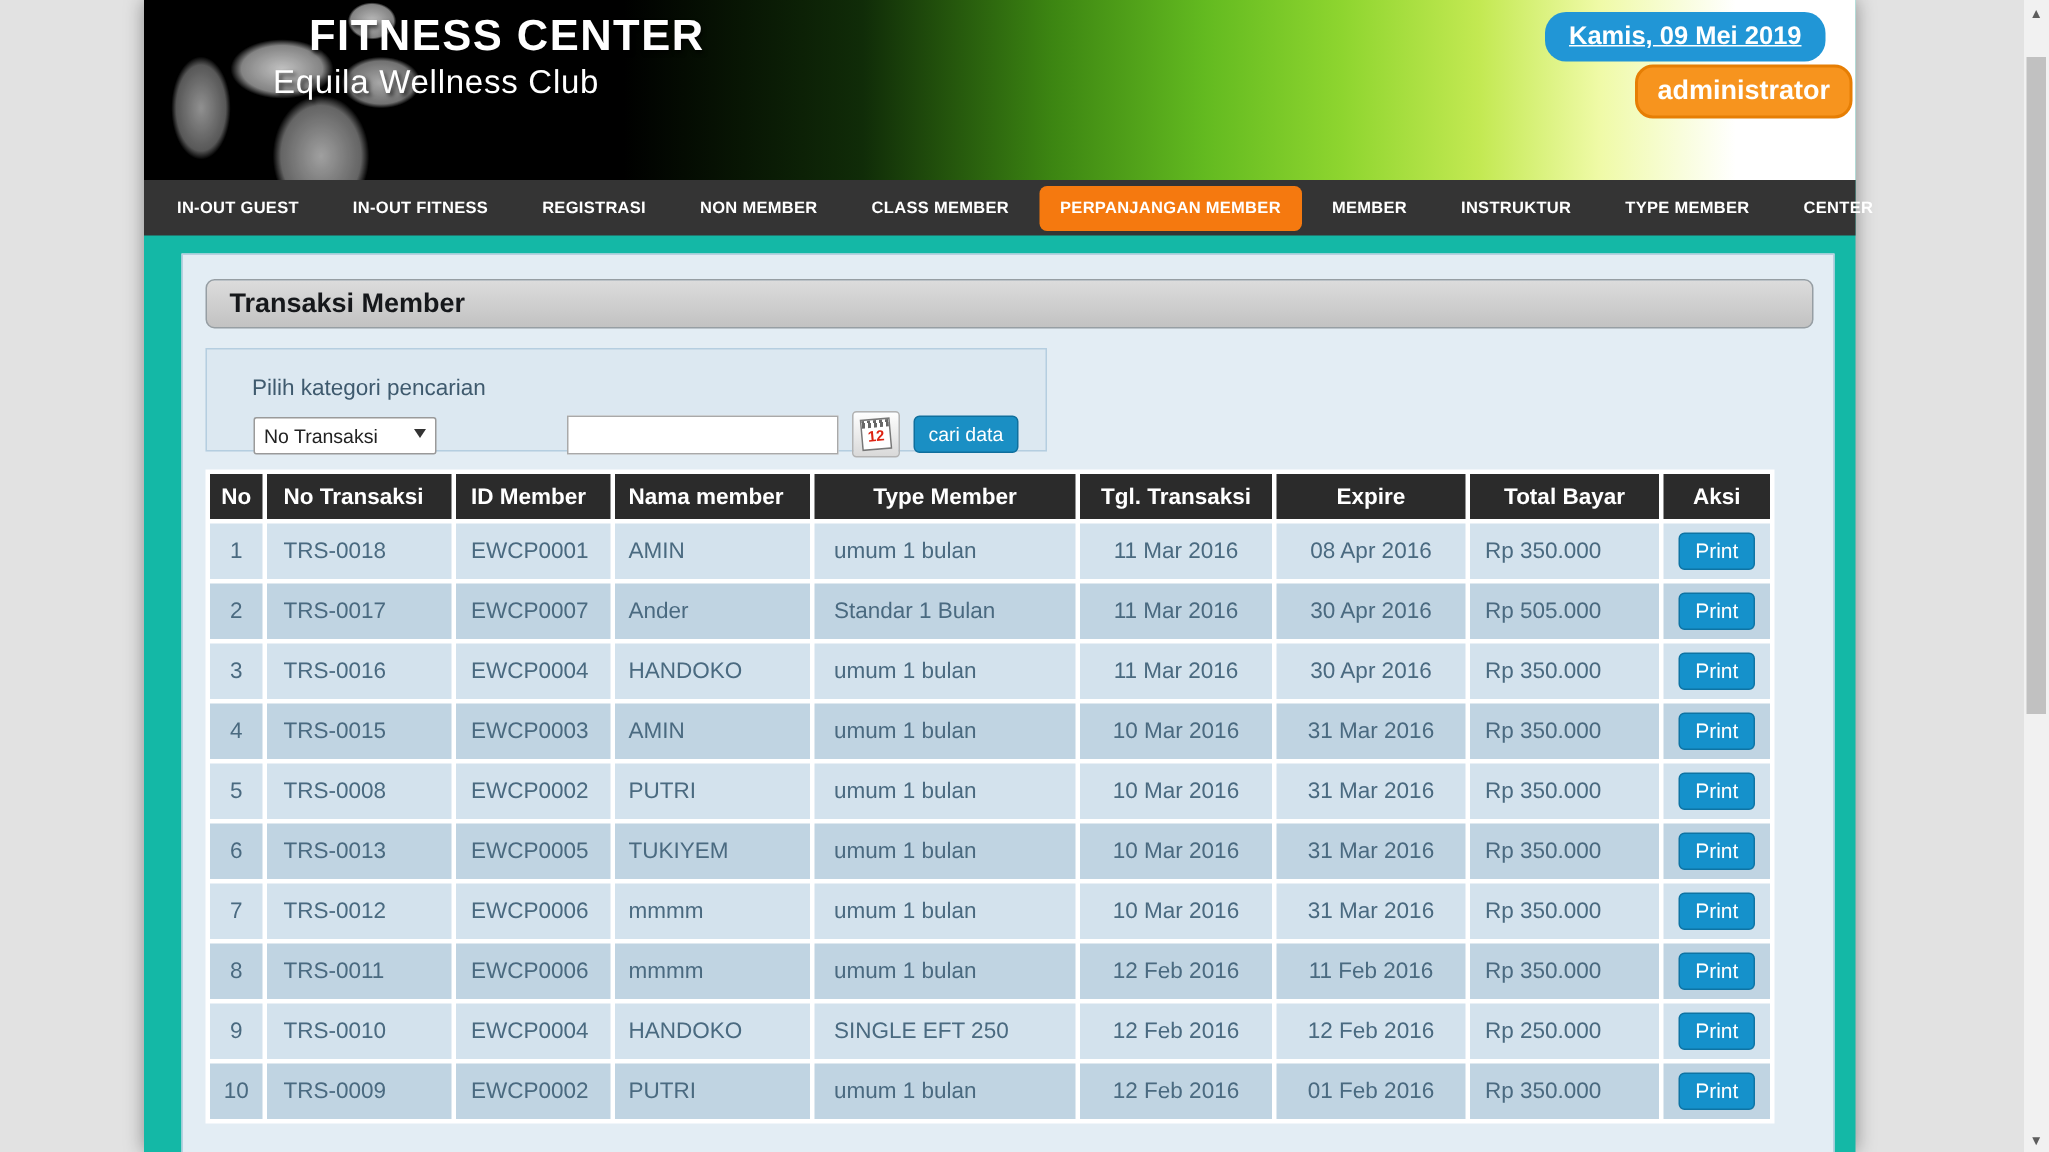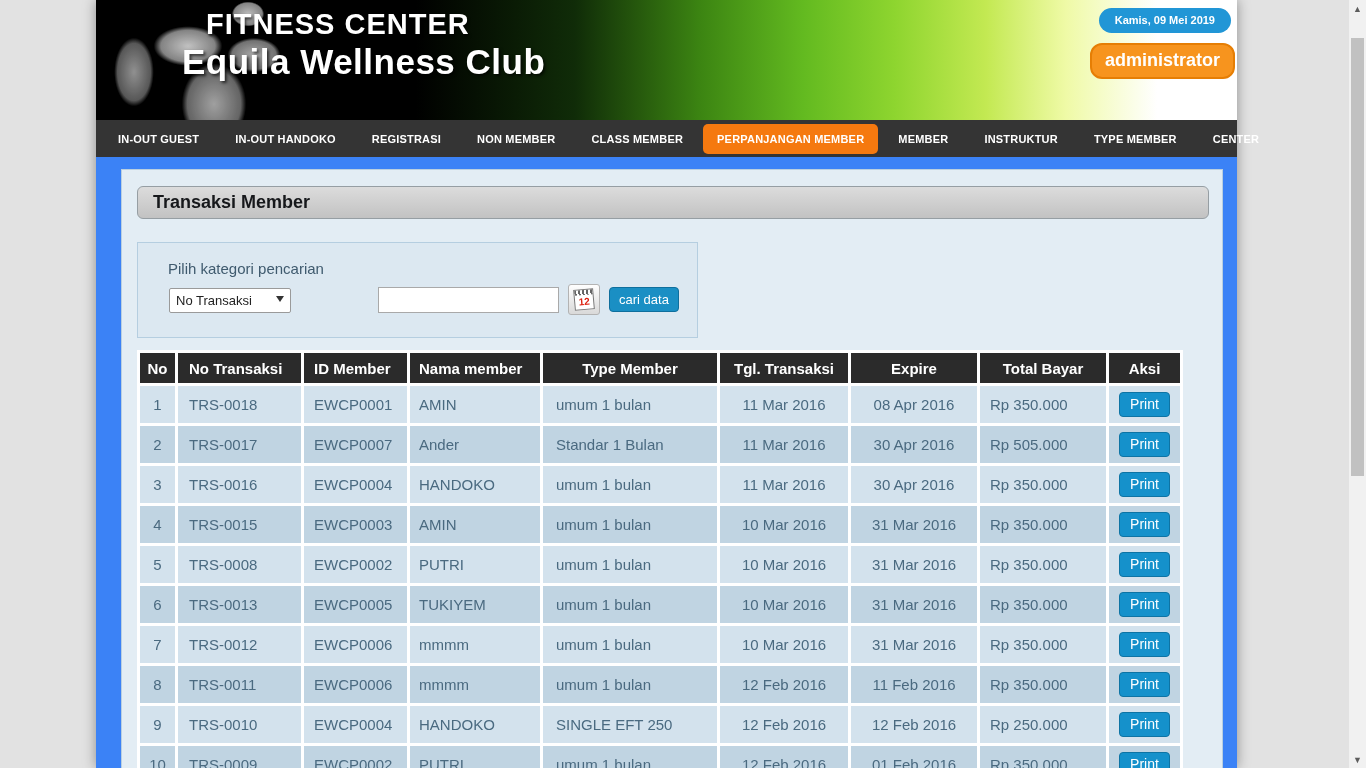--- a/index.html
+++ b/index.html
@@ -1,61 +1,61 @@
 <!DOCTYPE html>
 <html><head>
 <meta charset="utf-8">
 <style>
   * { margin:0; padding:0; box-sizing:border-box; }
   html,body { width:1366px; height:768px; overflow:hidden; }
   body { background:#e2e2e2; font-family:"Liberation Sans", sans-serif; }
 
   
   .content-col { position:absolute; left:96px; top:0; width:1141px; height:768px;
-    background:#3b82f6; box-shadow:0 0 12px rgba(0,0,0,.38); }
+    background:#14b8a6; box-shadow:0 0 12px rgba(0,0,0,.38); }
 
   
   .banner { position:relative; height:120px; overflow:hidden;
     background:linear-gradient(90deg,#000 0%,#000 28%,#102c08 42%,#3c8512 53%,#63ba20 62%,#8ed52f 70%,#c3e952 78%,#effaa6 85%,#ffffff 93%,#ffffff 100%); }
   .silhouette { position:absolute; left:0; top:0; width:235px; height:120px; opacity:.92;
     background:
       radial-gradient(ellipse 26px 20px at 152px 14px,#cccccc 0%,#8f8f8f 55%,rgba(0,0,0,0) 62%),
       radial-gradient(ellipse 52px 30px at 92px 46px,#d2d2d2 0%,#8f8f8f 52%,rgba(0,0,0,0) 66%),
       radial-gradient(ellipse 40px 26px at 158px 55px,#b8b8b8 0%,#7b7b7b 55%,rgba(0,0,0,0) 66%),
       radial-gradient(ellipse 46px 58px at 118px 104px,#aeaeae 0%,#6d6d6d 58%,rgba(0,0,0,0) 70%),
       radial-gradient(ellipse 30px 52px at 38px 72px,#9d9d9d 0%,#5f5f5f 55%,rgba(0,0,0,0) 66%); }
   .banner-title-top { position:absolute; left:110px; top:8px; color:#fff; font-size:29px;
     font-weight:bold; letter-spacing:1px; text-shadow:1px 2px 3px rgba(0,0,0,.7); }
-  .banner-title-main { position:absolute; left:86px; top:42px; color:#fff; font-size:35px;
-    font-weight:bold; letter-spacing:.5px; text-shadow:2px 2px 3px rgba(0,0,0,.65); }
+  .banner-title-main { position:absolute; left:86px; top:42px; color:#fff; font-size:22px;
+    font-weight:normal; letter-spacing:.5px; text-shadow:2px 2px 3px rgba(0,0,0,.65); }
   .logo { position:absolute; left:395px; top:0; width:120px; text-align:center; }
   .logo svg { display:block; margin:0 auto; }
   .logo-name { font-family:"DejaVu Serif", serif; font-size:24px; color:#171000;
     letter-spacing:6px; line-height:1; margin-top:-6px; }
   .logo-sub { font-size:10px; font-weight:bold; color:#111; letter-spacing:1.5px;
     font-variant:small-caps; text-transform:uppercase; line-height:1.25; }
-  .date-badge { position:absolute; top:8px; right:6px; background:#2196d6; color:#fff;
-    font-size:11px; font-weight:bold; padding:6px 16px 7px; border-radius:14px; }
+  .date-badge { position:absolute; top:8px; right:20px; background:#2196d6; color:#fff;
+    font-size:17px; font-weight:bold; padding:6px 16px 7px; border-radius:14px;text-decoration:underline; }
   .user-badge { position:absolute; top:43px; right:2px; background:#f7941e; color:#fff;
     font-size:18px; font-weight:bold; padding:5px 13px 6px; border-radius:12px;
     border:2px solid #e67e04; }
 
   
   .nav { height:37px; background:#343434; display:flex; align-items:center; padding-left:4px; }
   .nav a { color:#fff; font-size:11px; font-weight:bold; letter-spacing:.2px;
     text-decoration:none; padding:9px 18px; white-space:nowrap; }
   .nav a.active { background:#f5790f; border-radius:5px; padding:9px 14px; margin:16px 2px; }
 
   
   .main { padding:12px 14px 0 25px; }
   .panel { border:1px solid #b9cfe0; background:#e3edf4; padding:16px 13px 300px 15px; }
   .page-title-bar { height:33px; line-height:31px; background:linear-gradient(#dcdcdc,#c2c2c2);
     border:1px solid #969ea3; border-radius:6px; font-size:18px; font-weight:bold;
     color:#16181b; padding-left:15px; }
-  .search-box { width:561px; height:96px; margin-top:23px; border:1px solid #b5cee0;
+  .search-box { width:561px; height:69px; margin-top:13px; border:1px solid #b5cee0;
     background:#dce8f1; position:relative; }
   .search-label { position:absolute; left:30px; top:17px; font-size:15px; color:#3f5a6e; }
   .select-wrap { position:absolute; left:31px; top:45px; width:122px; height:25px; }
   .select-wrap select { width:100%; height:100%; border:1px solid #9a9a9a; border-radius:2px;
     background:#fff; font-size:13px; color:#222; padding:0 18px 0 6px;
     -webkit-appearance:none; appearance:none; font-family:"Liberation Sans",sans-serif; }
   .select-wrap .sel-arrow { position:absolute; right:7px; top:8px; width:0; height:0;
     border-left:4px solid transparent; border-right:4px solid transparent;
     border-top:6px solid #333; pointer-events:none; }
   .search-input { position:absolute; left:240px; top:44px; width:181px; height:26px;
@@ -104,21 +104,21 @@
   <div class="banner">
     <div class="silhouette"></div>
     <div class="banner-title-top">FITNESS CENTER</div>
     <div class="banner-title-main">Equila Wellness Club</div>
     <div class="date-badge">Kamis, 09 Mei 2019</div>
     <div class="user-badge">administrator</div>
   </div>
 
   <div class="nav">
       <a href="#">IN-OUT GUEST</a>
-      <a href="#">IN-OUT HANDOKO</a>
+      <a href="#">IN-OUT FITNESS</a>
       <a href="#">REGISTRASI</a>
       <a href="#">NON MEMBER</a>
       <a href="#">CLASS MEMBER</a>
       <a href="#" class="active">PERPANJANGAN MEMBER</a>
       <a href="#">MEMBER</a>
       <a href="#">INSTRUKTUR</a>
       <a href="#">TYPE MEMBER</a>
       <a href="#">CENTER</a>
     </div>
 

